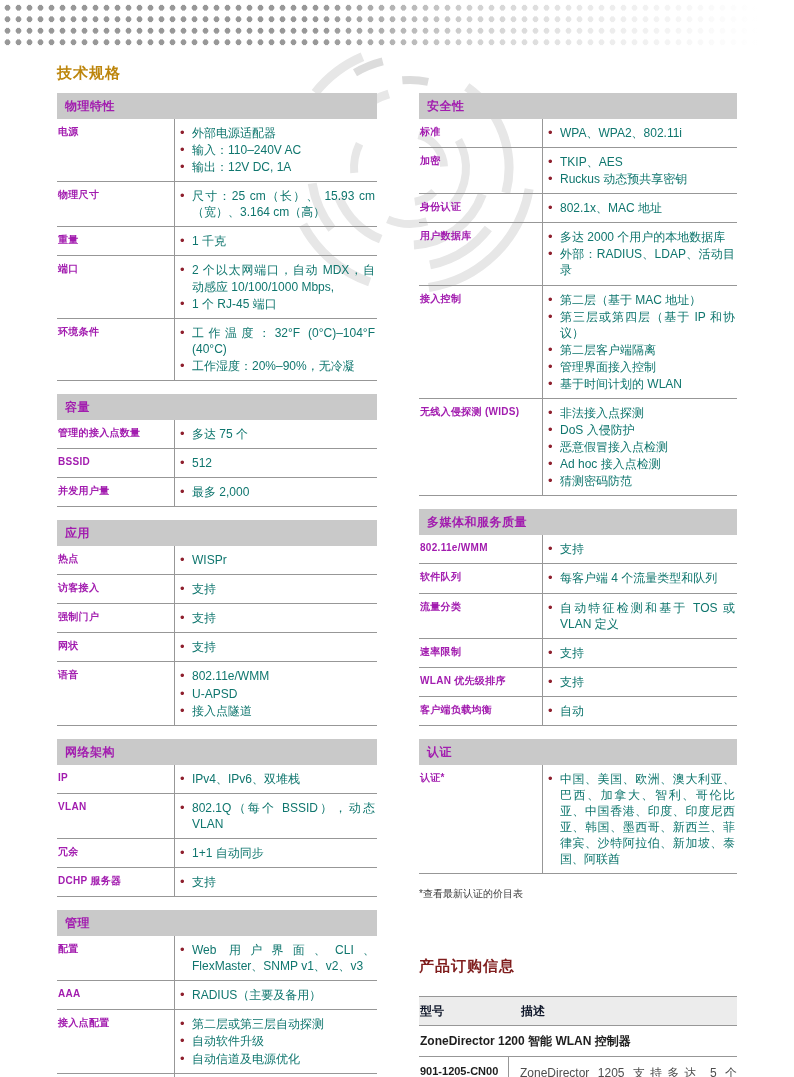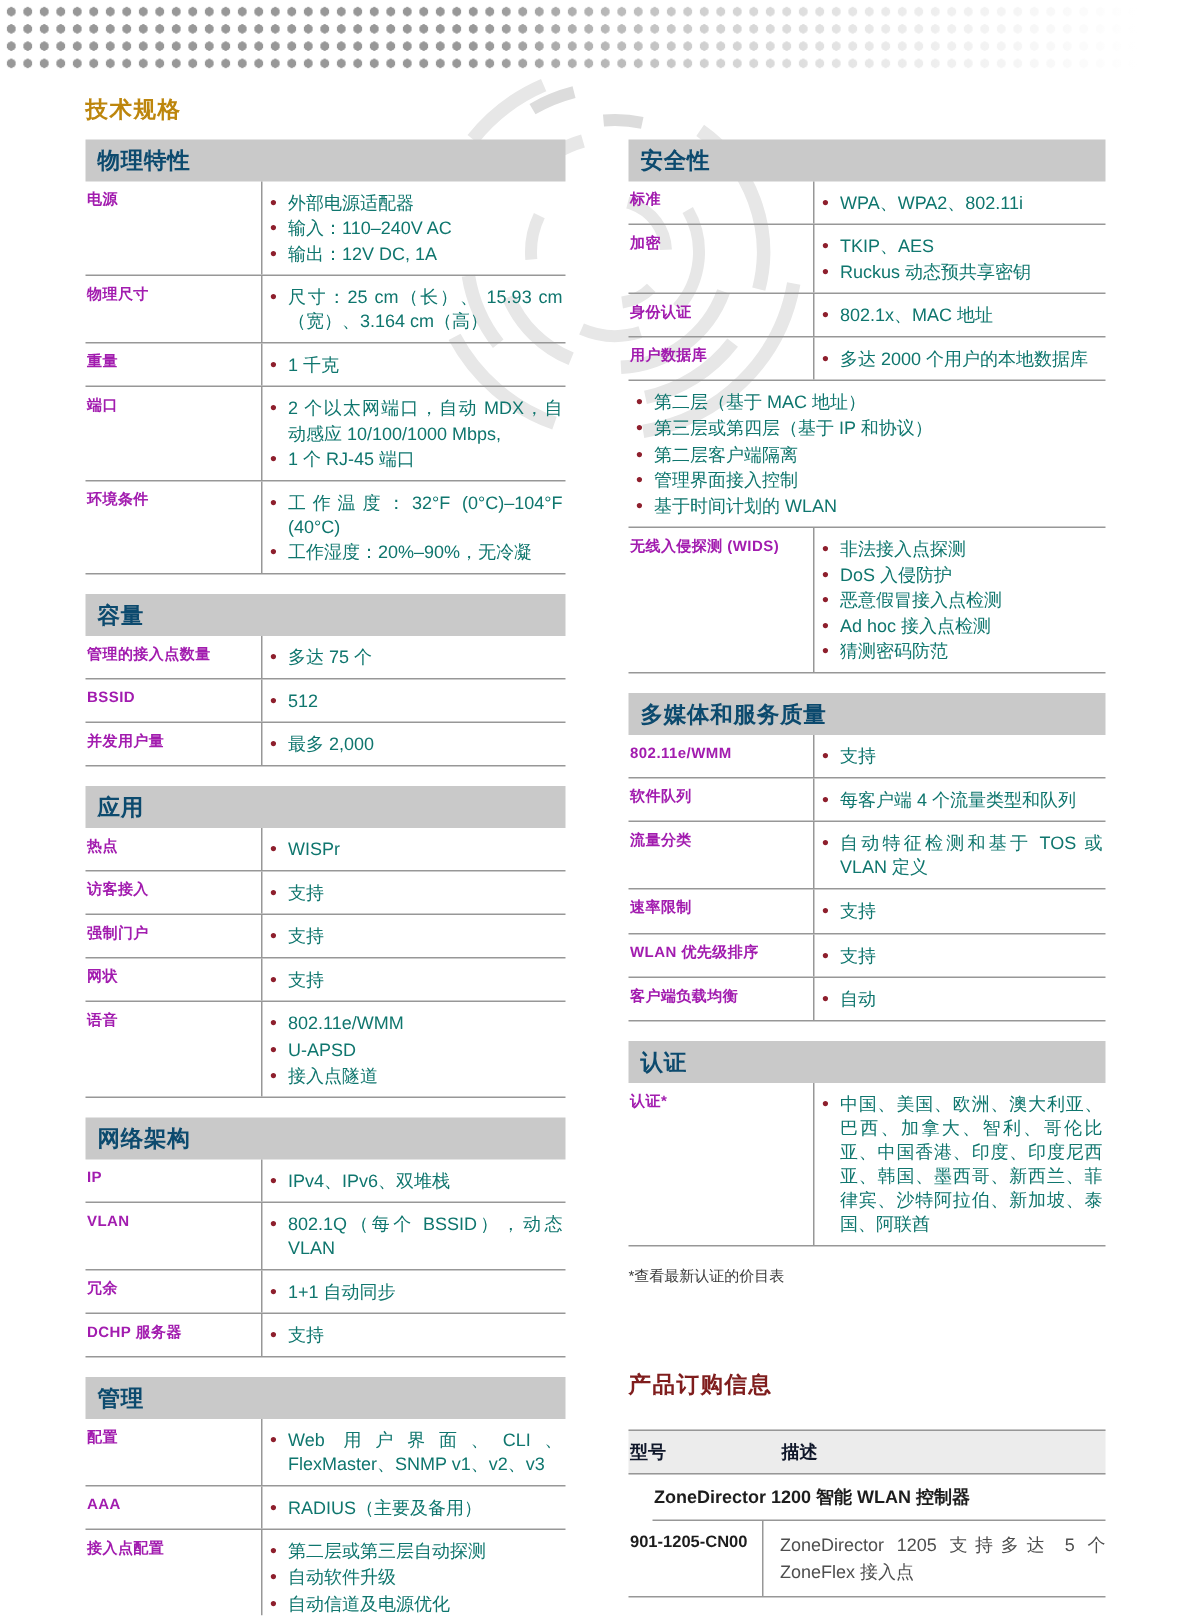--- a/index.html
+++ b/index.html
@@ -33,22 +33,22 @@
 
   .columns {
     position:absolute; top:93px; left:57px; width:680px;
     display:flex; justify-content:space-between; z-index:1;
   }
   .col-left  { width:320px; }
   .col-right { width:318px; }
 
   .spec-table { margin-bottom:13px; }
   .spec-header {
-    background:#c9c9c9; color:#0c4a6e;
-    font-size:15px; font-weight:bold;
+    background:#c9c9c9; color:#a21caf;
+    font-size:12px; font-weight:bold;
     padding:5px 8px 4px 8px; letter-spacing:0.5px;
   }
   .spec-row { display:flex; border-bottom:1px solid #979797; }
   .spec-label {
     width:118px; flex:0 0 118px; border-right:1px solid #979797;
     font-size:10px; font-weight:bold; color:#a21caf;
     padding:6px 6px 6px 1px; line-height:1.3; letter-spacing:0.3px;
   }
   .col-right .spec-label { width:124px; flex:0 0 124px; }
   .spec-values { flex:1; margin:0; padding:5px 2px 5px 0; list-style:none; }
@@ -68,21 +68,21 @@
   .order-table { width:100%; }
   .order-head {
     display:flex; background:#ececec;
     border-top:1px solid #979797; border-bottom:1px solid #979797;
     font-size:12px; font-weight:bold; color:#0f172a;
   }
   .order-head .oh-model { width:96px; flex:0 0 96px; padding:6px 0 5px 1px; }
   .order-head .oh-desc  { flex:1; padding:6px 0 5px 6px; }
   .order-group {
     font-size:12px; font-weight:bold; color:#1d1d1d;
-    padding:7px 0 6px 1px; border-bottom:1px solid #979797;margin-left:16px;
+    padding:7px 0 6px 1px; border-bottom:1px solid #979797;
   }
   .order-row { display:flex; border-bottom:1px solid #979797; }
   .order-model {
     width:90px; flex:0 0 90px; border-right:1px solid #979797;
     font-size:11px; font-weight:bold; color:#1d1d1d;
     padding:7px 3px 7px 1px; line-height:1.35;
   }
   .order-desc {
     flex:1; font-size:12px; color:#4e4e4e;
     padding:7px 0 7px 11px; line-height:1.5; text-align:justify;
@@ -317,24 +317,26 @@
     <div class="spec-label">身份认证</div>
     <ul class="spec-values">
                   <li>802.1x、MAC 地址</li>
                 </ul>
   </div>
 
   <div class="spec-row">
     <div class="spec-label">用户数据库</div>
     <ul class="spec-values">
                   <li>多达 2000 个用户的本地数据库</li>
-                </ul>
-  </div>
-
-  <div class="spec-row">
+                  <li>外部：RADIUS、LDAP、活动目录</li>
+                </ul>
+  </div>
+
+  <div class="spec-row">
+    <div class="spec-label">接入控制</div>
     <ul class="spec-values">
                   <li>第二层（基于 MAC 地址）</li>
                   <li>第三层或第四层（基于 IP 和协议）</li>
                   <li>第二层客户端隔离</li>
                   <li>管理界面接入控制</li>
                   <li>基于时间计划的 WLAN</li>
                 </ul>
   </div>
 
   <div class="spec-row">

